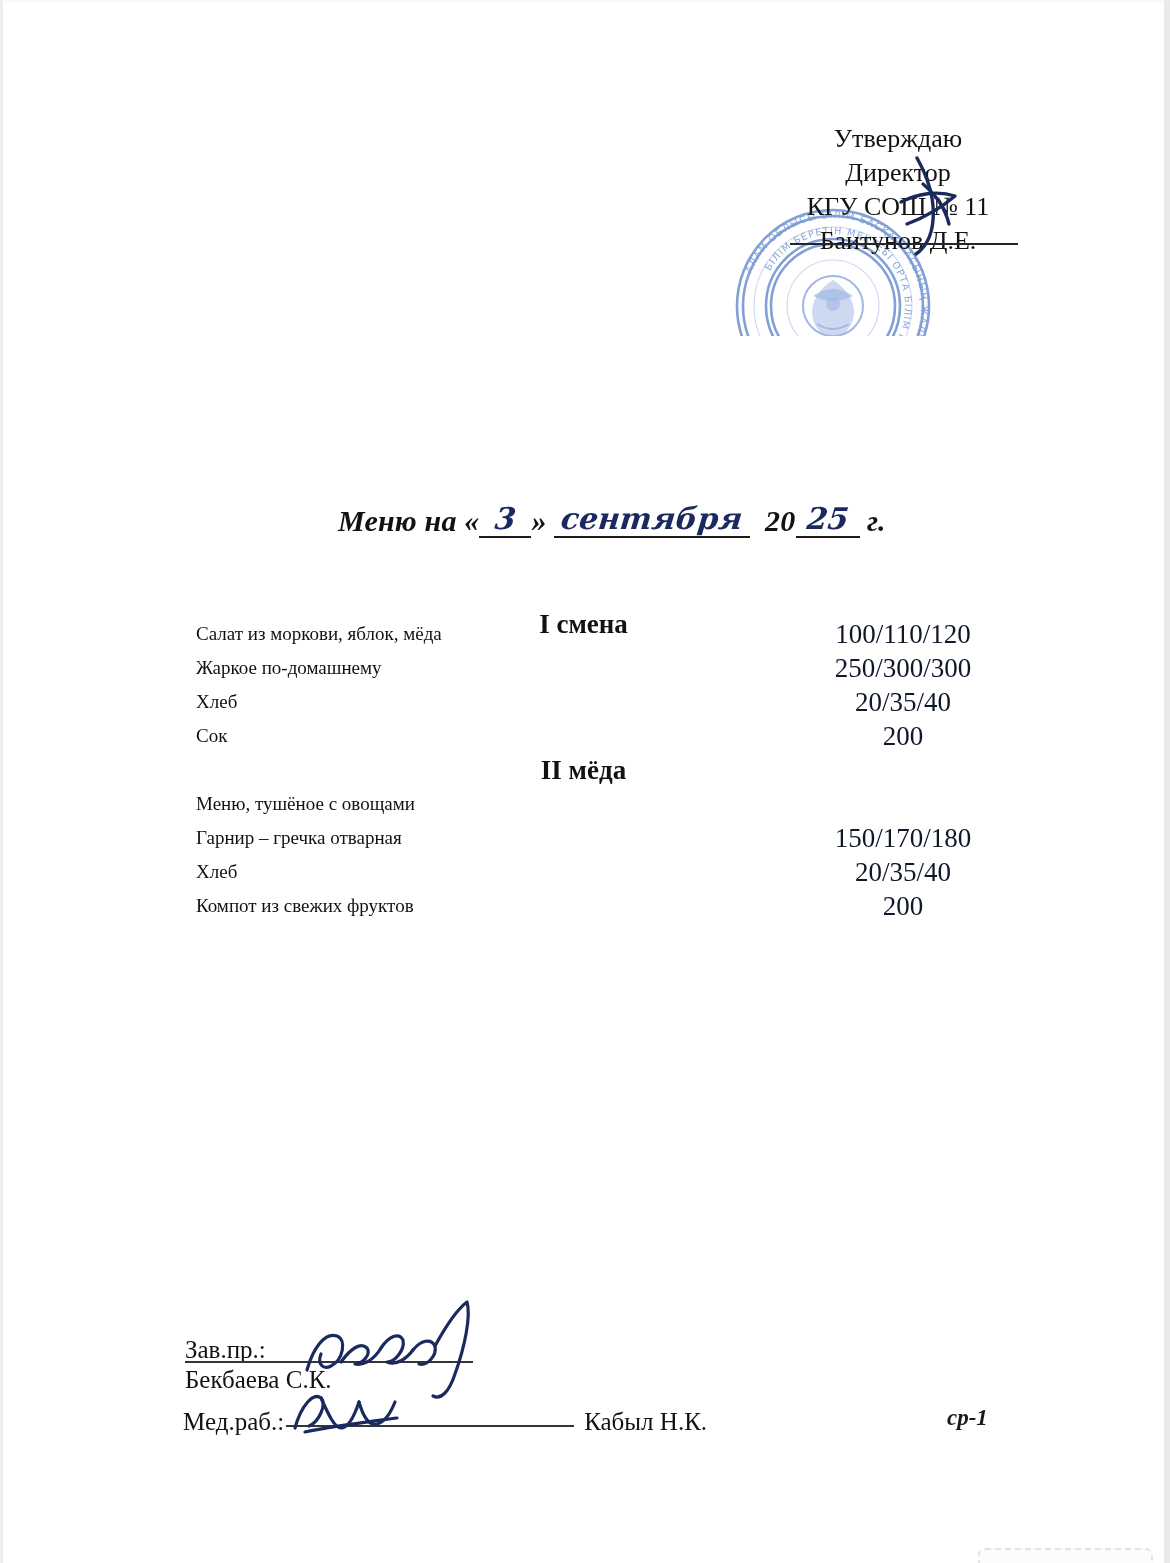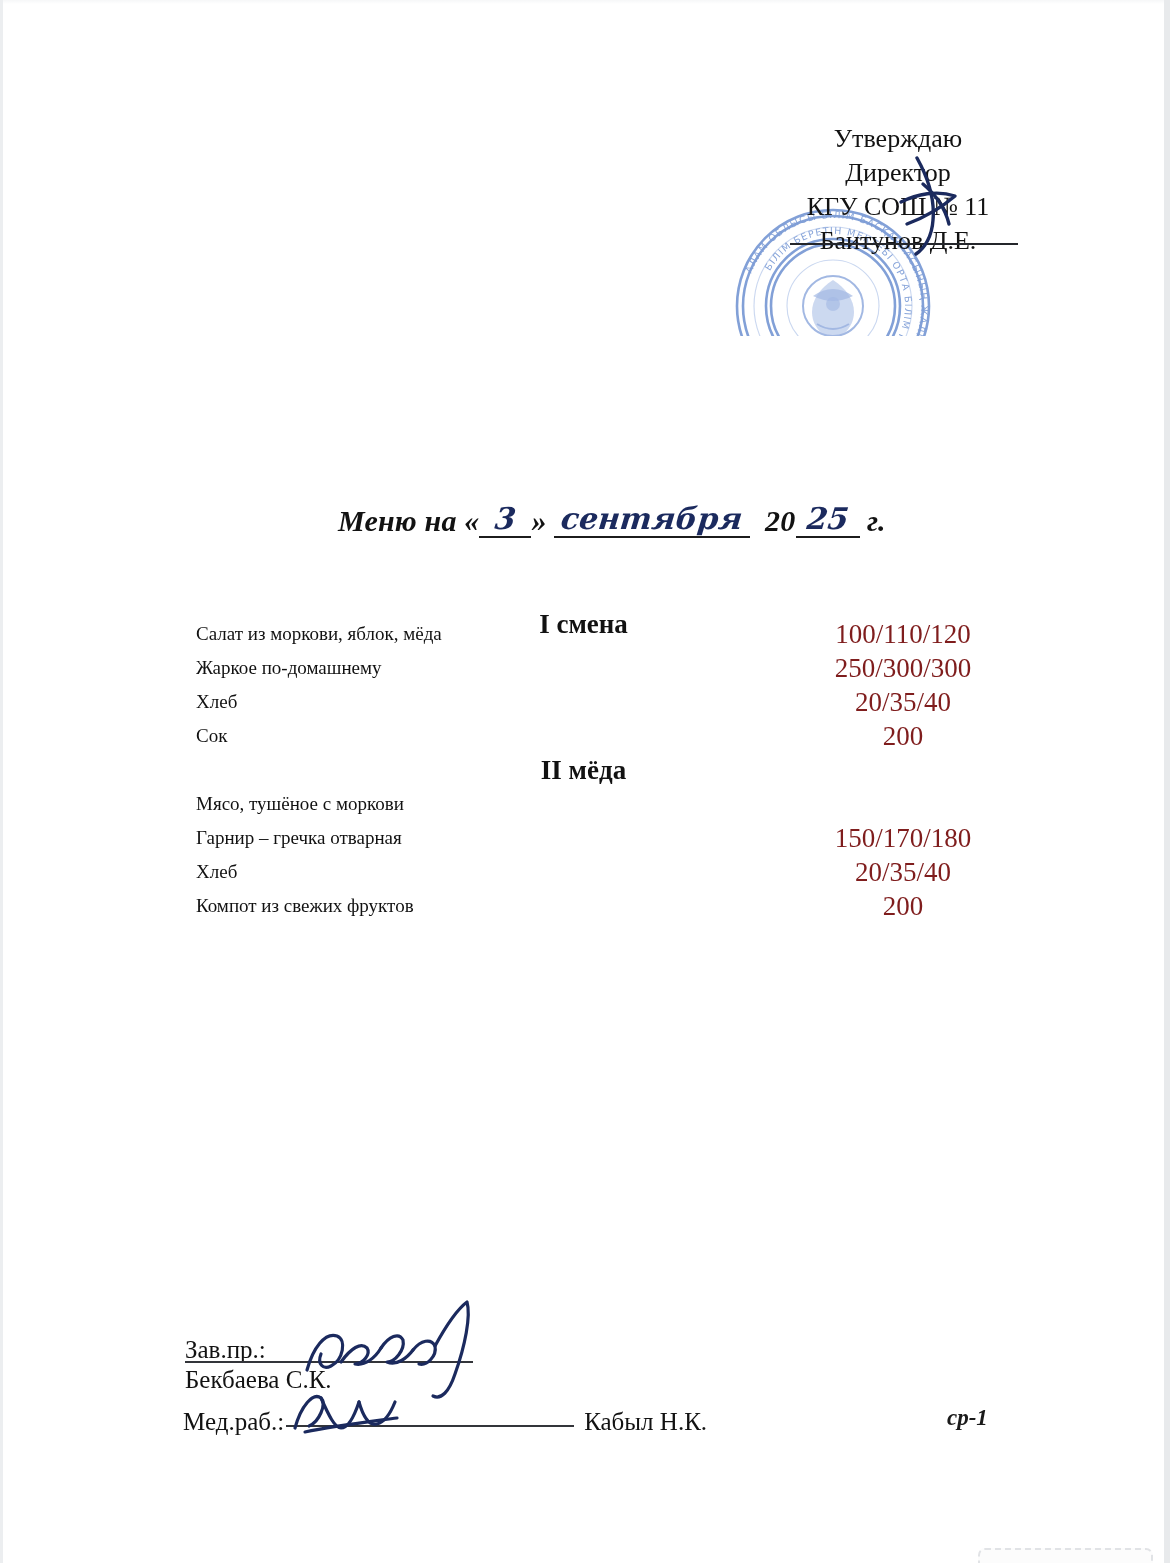--- a/index.html
+++ b/index.html
@@ -126,21 +126,21 @@
     color:#121212;
     white-space:nowrap;
   }
   .portion {
     position:absolute;
     left:790px;
     width:220px;
     text-align:center;
     font-size:27px;
     line-height:34px;
-    color:#7f1d1d;
+    color:#0f172a;
     white-space:nowrap;
   }
 
   
   .sig-block { position:absolute; left:0; width:100%; z-index:3; }
   .sig-row {
     position:absolute;
     left:180px;
     display:flex;
     align-items:baseline;
@@ -286,21 +286,21 @@
     </div>
     <div class="menu-row">
       <span class="dish">Сок</span>
       <span class="portion">200</span>
     </div>
   </div>
 
   <div class="shift-head s2">II мёда</div>
   <div class="menu-block m2">
     <div class="menu-row">
-      <span class="dish">Мясо, тушёное с моркови</span>
+      <span class="dish">Меню, тушёное с овощами</span>
     </div>
     <div class="menu-row">
       <span class="dish">Гарнир – гречка отварная</span>
       <span class="portion">150/170/180</span>
     </div>
     <div class="menu-row">
       <span class="dish">Хлеб</span>
       <span class="portion">20/35/40</span>
     </div>
     <div class="menu-row">

